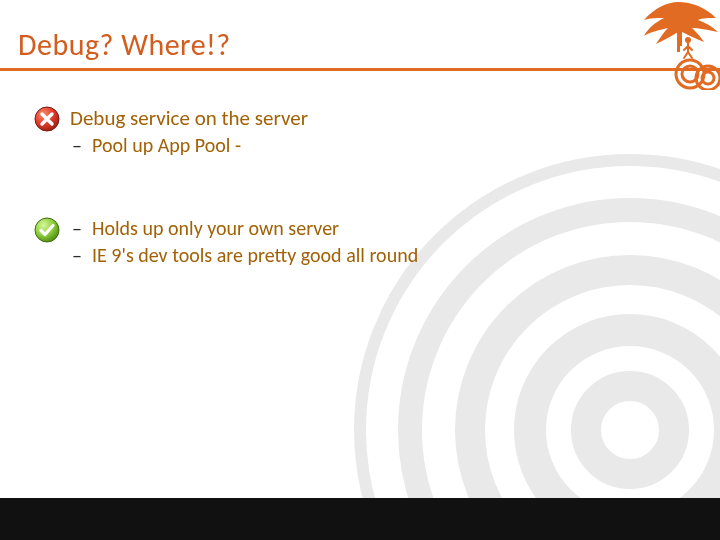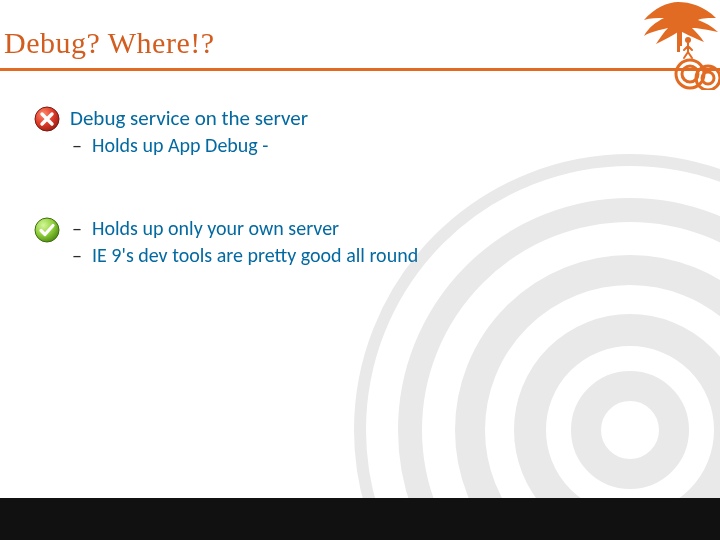--- a/index.html
+++ b/index.html
@@ -15,46 +15,45 @@
   .slide {
     position: relative;
     width: 720px;
     height: 540px;
     background: #ffffff;
   }
 
   
   .title {
     position: absolute;
-    left: 4px;
+    left: 18px;
     top: 26px;
     font-size: 30px;
     color: #d25d1f;
     font-weight: 400;
     letter-spacing: 0.5px;
-    font-family: Liberation Serif, serif;
   }
 
   .title-underline {
     position: absolute;
     left: 0;
     top: 68px;
     width: 720px;
     height: 3px;
     background: #e26b24;
   }
 
   
   .content {
     position: absolute;
     left: 38px;
     top: 104px;
     width: 600px;
     font-size: 21px;
-    color: #0369a1;
+    color: #a16207;
     line-height: 1.35;
   }
   .item {
     margin-bottom: 56px;
     position: relative;
   }
   .item-head {
     padding-left: 32px;
   }
   .bullet-icon {
@@ -151,21 +150,21 @@
           <radialGradient id="gRed" cx="35%" cy="30%" r="75%">
             <stop offset="0%" stop-color="#ff8a6a"></stop>
             <stop offset="55%" stop-color="#e03c2a"></stop>
             <stop offset="100%" stop-color="#9a1f14"></stop>
           </radialGradient>
         </defs>
         <circle cx="13" cy="13" r="12" fill="url(#gRed)" stroke="#7a1a10" stroke-width="1"></circle>
         <path d="M8 8 L18 18 M18 8 L8 18" stroke="#ffffff" stroke-width="3.4" stroke-linecap="round"></path>
       </svg>
       <div class="item-head">Debug service on the server</div>
-      <div class="sub">Holds up App Debug -</div>
+      <div class="sub">Pool up App Pool -</div>
     </div>
 
     <div class="item">
       <svg class="bullet-icon" viewBox="0 0 26 26">
         <defs>
           <radialGradient id="gGreen" cx="35%" cy="30%" r="75%">
             <stop offset="0%" stop-color="#d4f79a"></stop>
             <stop offset="55%" stop-color="#8fce3a"></stop>
             <stop offset="100%" stop-color="#4d8a12"></stop>
           </radialGradient>

